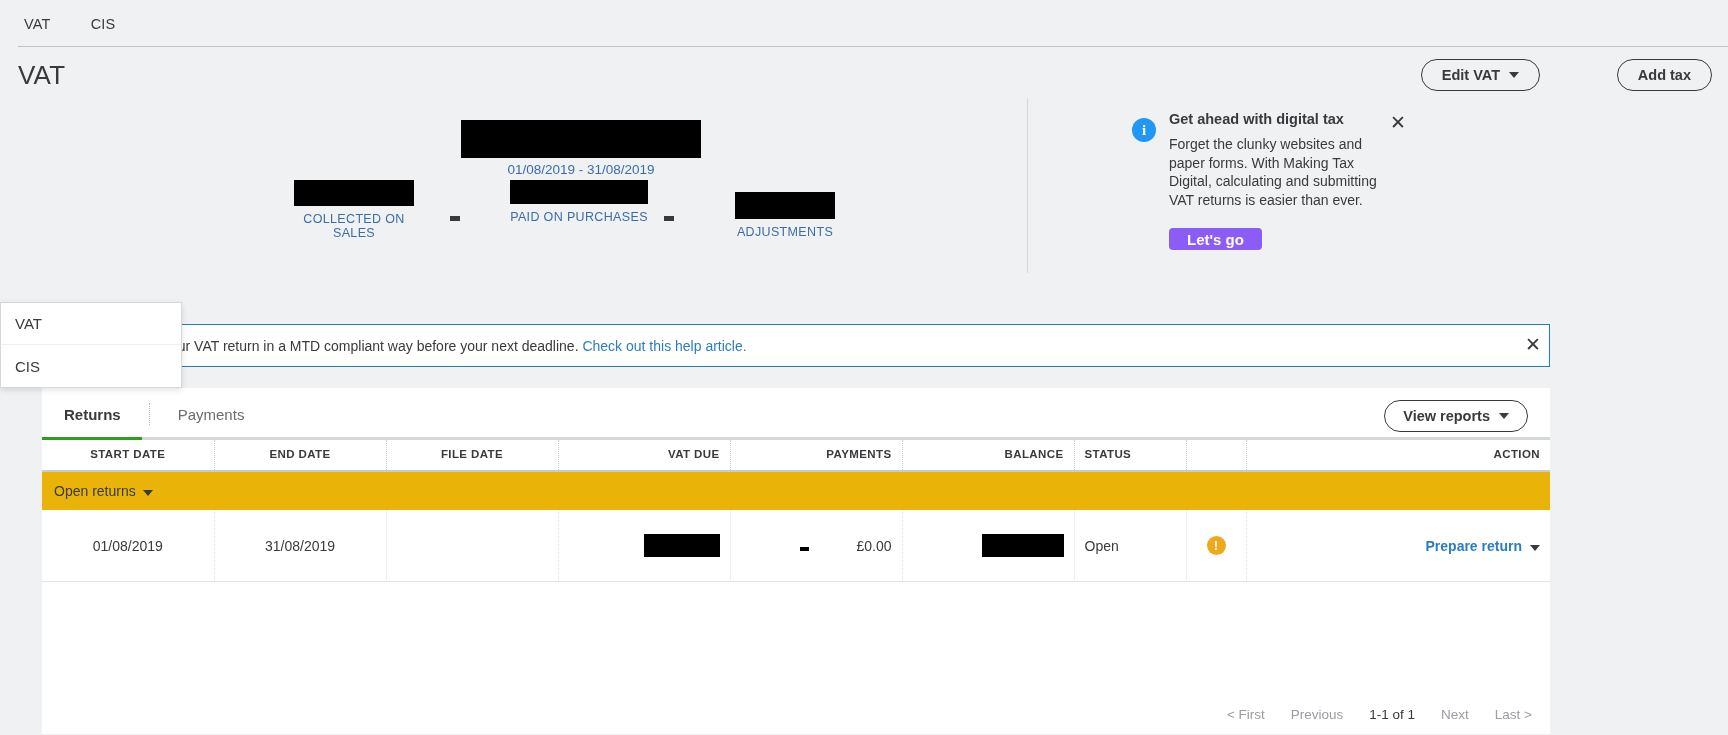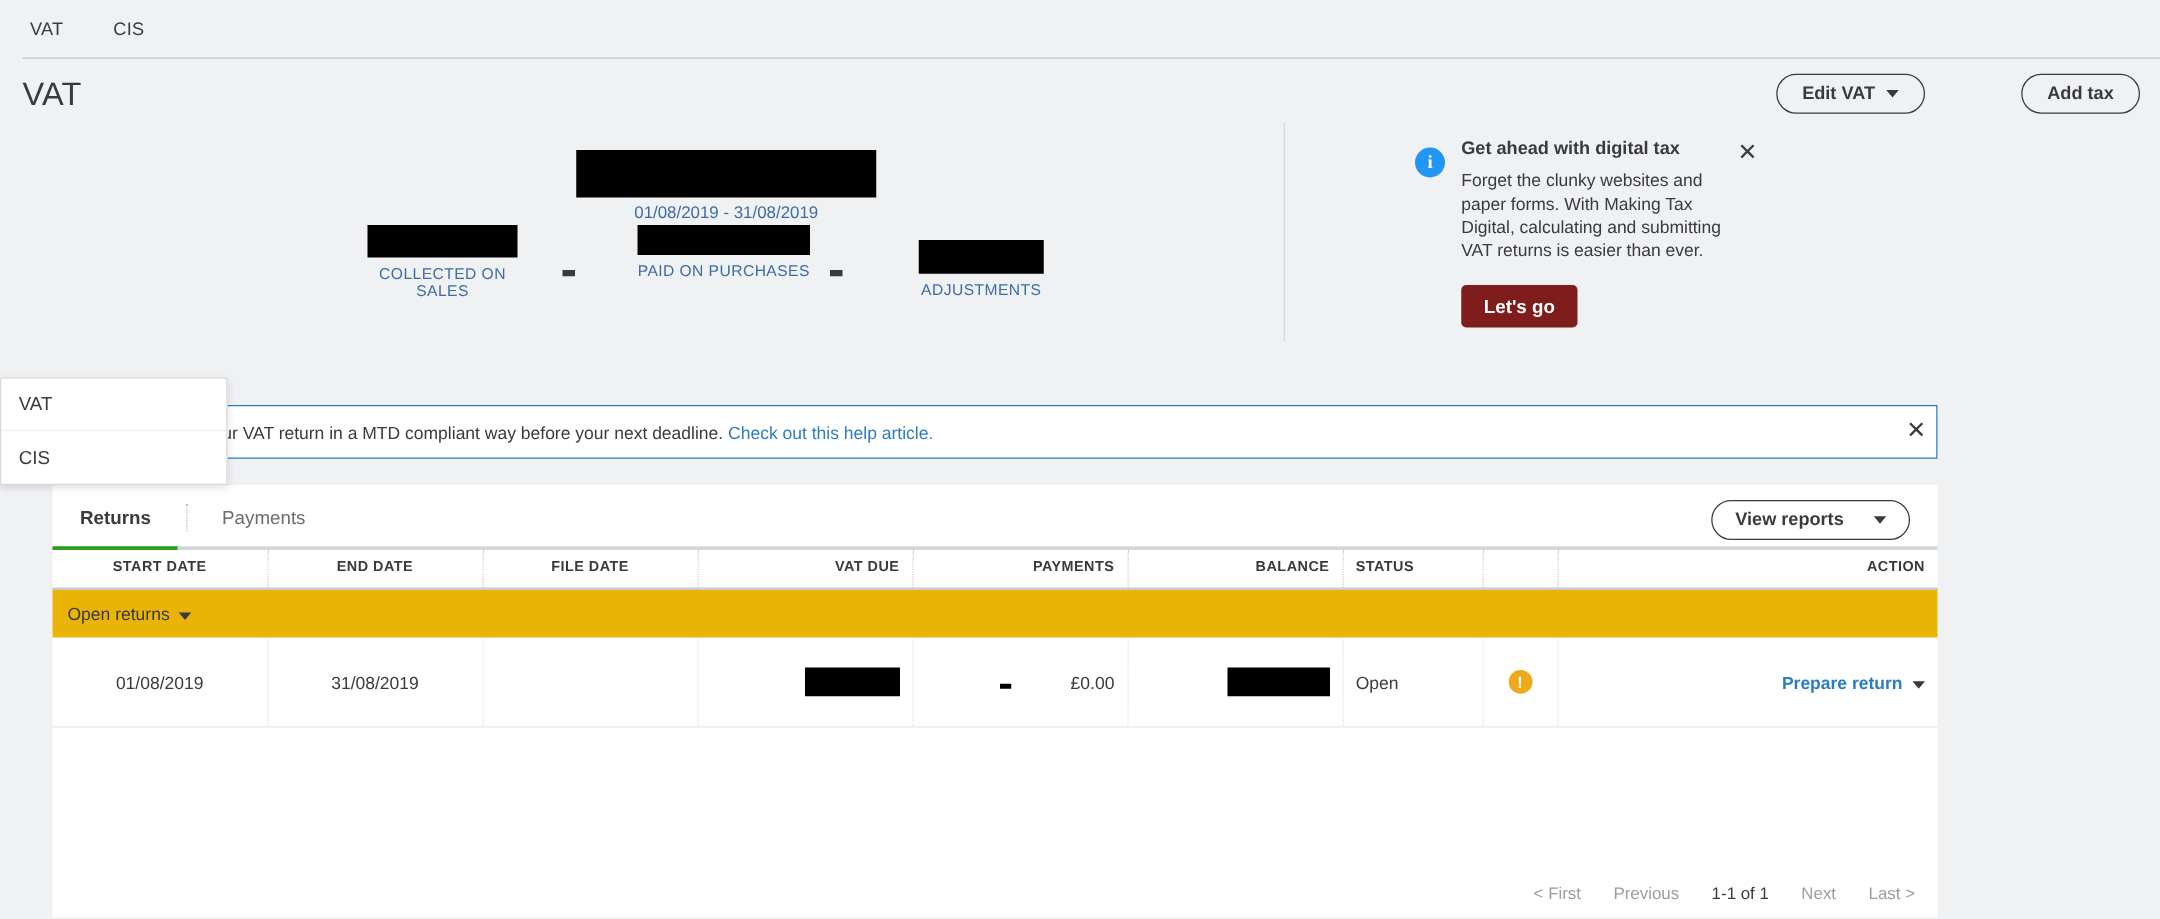--- a/index.html
+++ b/index.html
@@ -76,22 +76,22 @@
   .infocard { position: absolute; left: 1132px; top: 108px; width: 300px; }
   .info-icon {
     position: absolute; left: 0; top: 10px; width: 24px; height: 24px; border-radius: 50%;
     background: #2ca01c00; background-color: #2196f3; color: #fff;
     font-size: 15px; font-weight: 700; text-align: center; line-height: 24px;
     font-family: "Liberation Serif", serif;
   }
   .info-title { position: absolute; left: 37px; top: 3px; font-size: 14.5px; font-weight: 700; color: #393a3d; white-space: nowrap; }
   .info-body  { position: absolute; left: 37px; top: 27px; width: 210px; font-size: 14px; line-height: 18.5px; color: #393a3d; }
   .btn-green  {
-    position: absolute; left: 37px; top: 120px; height: 34px; border: none; border-radius: 4px;
-    background: #7f1d1d; color: #fff; font-size: 15px; font-weight: 600; padding: 0 18px;
+    position: absolute; left: 37px; top: 120px; height: 22px; border: none; border-radius: 4px;
+    background: #8b5cf6; color: #fff; font-size: 15px; font-weight: 600; padding: 0 18px;
     cursor: pointer; font-family: "Liberation Sans", sans-serif; text-align: center;
   }
   .x-close {
     position: absolute; background: none; border: none; cursor: pointer; color: #393a3d;
     font-size: 19px; line-height: 1; font-family: "Liberation Sans", sans-serif;
   }
   #info-close { left: 258px; top: 5px; }
 
   
   .banner {
@@ -118,21 +118,21 @@
     position: absolute; left: 42px; top: 388px; width: 1508px; height: 346px; background: #fff;
   }
   .tabs { position: relative; height: 52px; display: flex; align-items: center; padding-left: 22px; gap: 0; }
   .tab { font-size: 15px; color: #6b6c72; padding: 0 28px 0 0; cursor: pointer; }
   .tab.active { font-weight: 700; color: #393a3d; }
   .tab-sep { width: 1px; height: 22px; border-left: 1px dotted #b7b9bd; margin: 0 28px 0 0; }
   .tab-underline-track { position: absolute; left: 0; bottom: 0; width: 1508px; height: 3px; background: #d4d7dc; }
   .tab-underline { position: absolute; left: 0; bottom: 0; width: 100px; height: 3px; background: #2ca01c; }
   #view-reports-btn {
     position: absolute; right: 22px; top: 12px; height: 32px;
-    display: inline-flex; align-items: center; gap: 24px;
+    display: inline-flex; align-items: center; gap: 9px;
     border: 1.5px solid #393a3d; border-radius: 17px; background: #fff;
     font-size: 14.5px; font-weight: 600; color: #393a3d; padding: 0 18px; cursor: pointer;
     font-family: "Liberation Sans", sans-serif;
   }
   .filterrow { position: relative; height: 56px; }
   #all-returns-select {
     position: absolute; left: 11px; top: 14px; height: 34px;
     display: inline-flex; align-items: center; gap: 10px;
     border: 1px solid #babec1; border-radius: 4px; background: #fff;
     font-size: 15px; color: #393a3d; padding: 0 13px; cursor: pointer;

